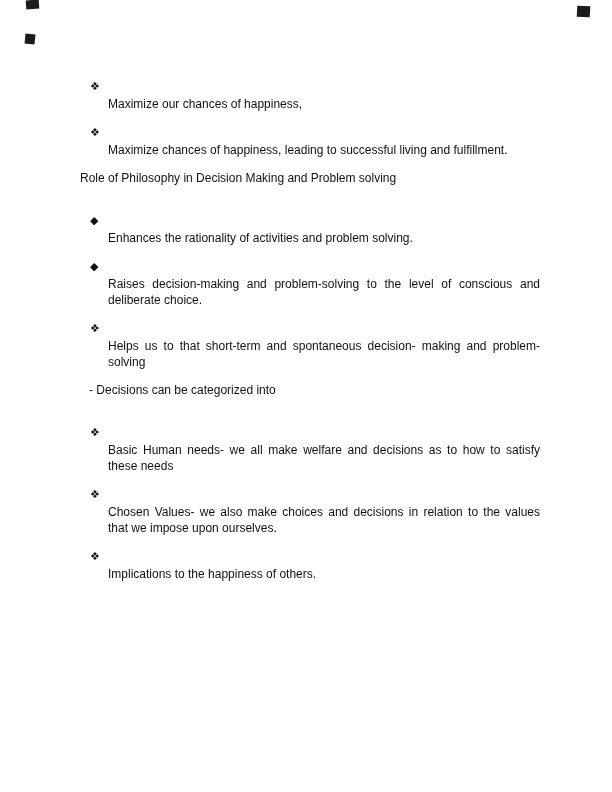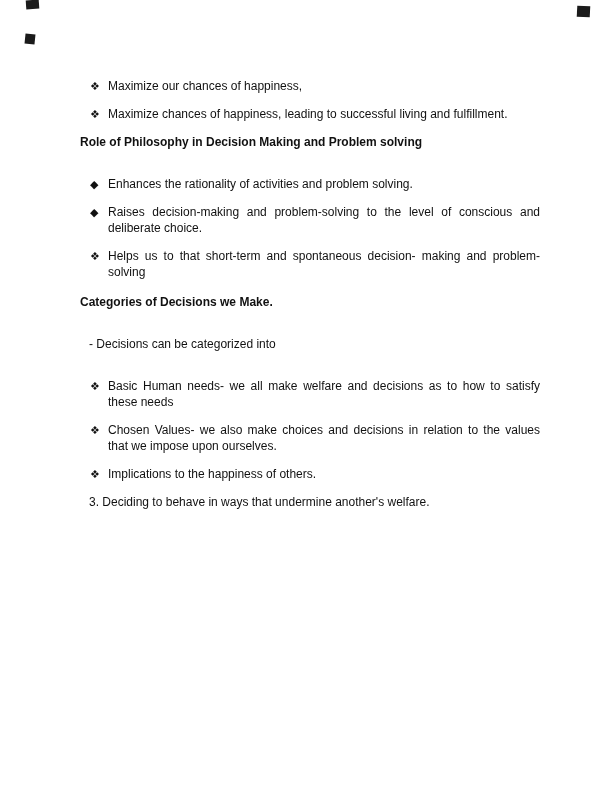--- a/index.html
+++ b/index.html
@@ -15,21 +15,21 @@
     font-family: "Liberation Sans", sans-serif;
     font-size: 12px;
     line-height: 16px;
     color: #111111;
     overflow: hidden;
   }
   .content {
     padding: 78px 72px 0 72px;
   }
   .h {
-    font-weight: bold;
+    font-weight: normal;
     margin: 14px 0 26px 0;
     padding-left: 8px;
   }
   .h.first {
     margin-top: 0;
   }
   .p {
     margin: 0 0 26px 17px;
   }
   .li {
@@ -38,20 +38,21 @@
     margin: 0 0 12px 0;
     padding-left: 18px;
   }
   .li .marker {
     flex: 0 0 18px;
     width: 18px;
     font-size: 11px;
   }
   .li .txt {
     flex: 1 1 auto;
+    margin-top: 18px;
   }
   .li.justify .txt {
     text-align: justify;
   }
   
   .artifact {
     position: absolute;
     background: #1b1b1b;
   }
   .a1 { left: 26px; top: 0;    width: 13px; height: 9px;  transform: rotate(-4deg); }
@@ -89,21 +90,20 @@
     <div class="li justify">
       <span class="marker">◆</span>
       <span class="txt">Raises decision-making and problem-solving to the level of conscious and deliberate choice.</span>
     </div>
 
     <div class="li justify">
       <span class="marker">❖</span>
       <span class="txt">Helps us to that short-term and spontaneous decision- making and problem- solving</span>
     </div>
 
-    <div class="h">Categories of Decisions we Make.</div>
 
     <div class="p">- Decisions can be categorized into</div>
 
     <div class="li justify">
       <span class="marker">❖</span>
       <span class="txt">Basic Human needs- we all make welfare and decisions as to how to satisfy these needs</span>
     </div>
 
     <div class="li justify">
       <span class="marker">❖</span>
@@ -111,17 +111,16 @@
     </div>
 
     <div class="li">
       <span class="marker">❖</span>
       <span class="txt">Implications to the happiness of others.</span>
     </div>
 
 
 
 
-    <div class="p">3. Deciding to behave in ways that undermine another's welfare.</div>
 
 
   </div>
 </div>
 
 </body></html>

